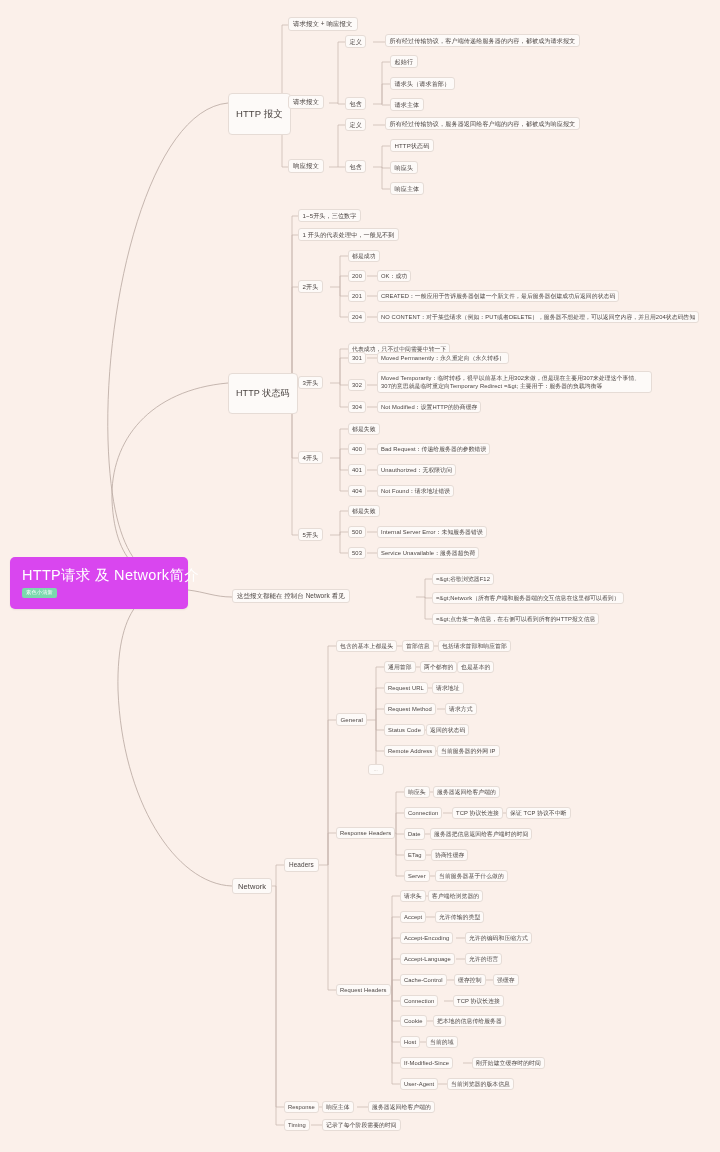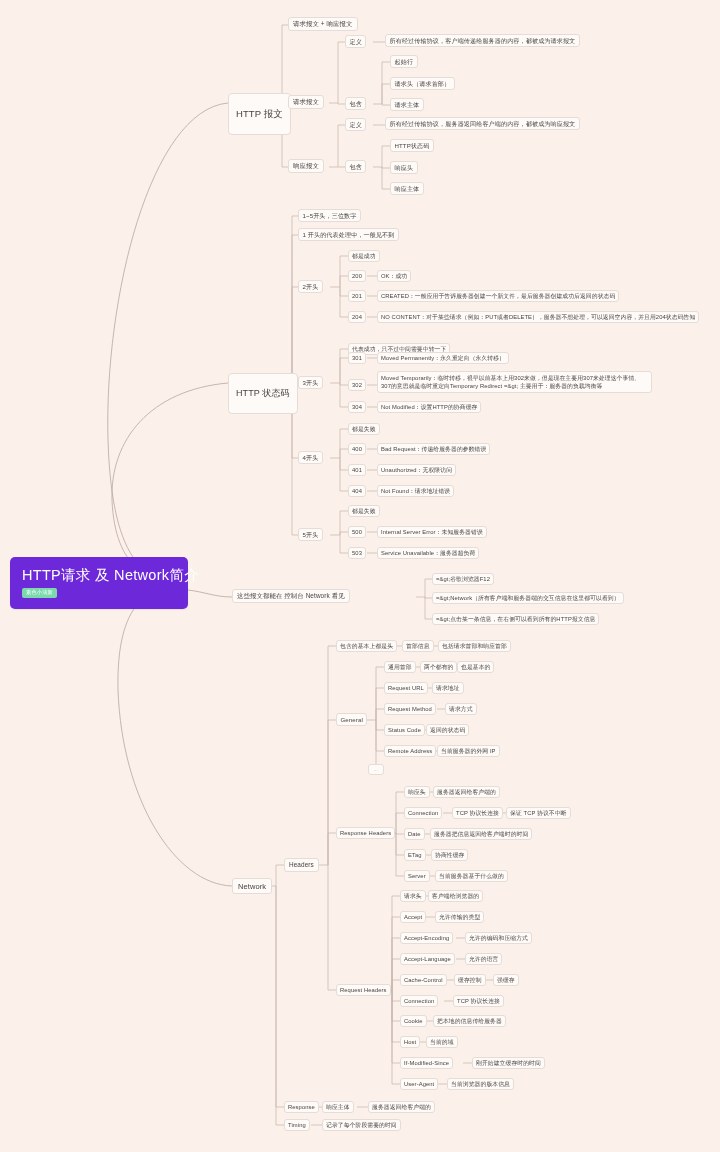--- a/index.html
+++ b/index.html
@@ -41,21 +41,21 @@
   .d3 { font-size: 6.4px; padding: 2px 4px; }
   .d4 { font-size: 6.1px; padding: 1.5px 3.5px; }
   .d5 { font-size: 5.8px; padding: 1.5px 3px; }
   .wrapnode { white-space: normal; line-height: 1.45; }
 
   
   #root-node {
     position: absolute;
     left: 10px; top: 557px;
     width: 178px; height: 52px;
-    background: #6d28d9;
+    background: #d946ef;
     border: none;
     border-radius: 5px;
     color: #ffffff;
     display: flex;
     flex-direction: column;
     justify-content: center;
     padding: 5px 12px 6px 12px;
     box-shadow: 0 1px 2px rgba(0,0,0,0.07);
   }
   #root-title {

